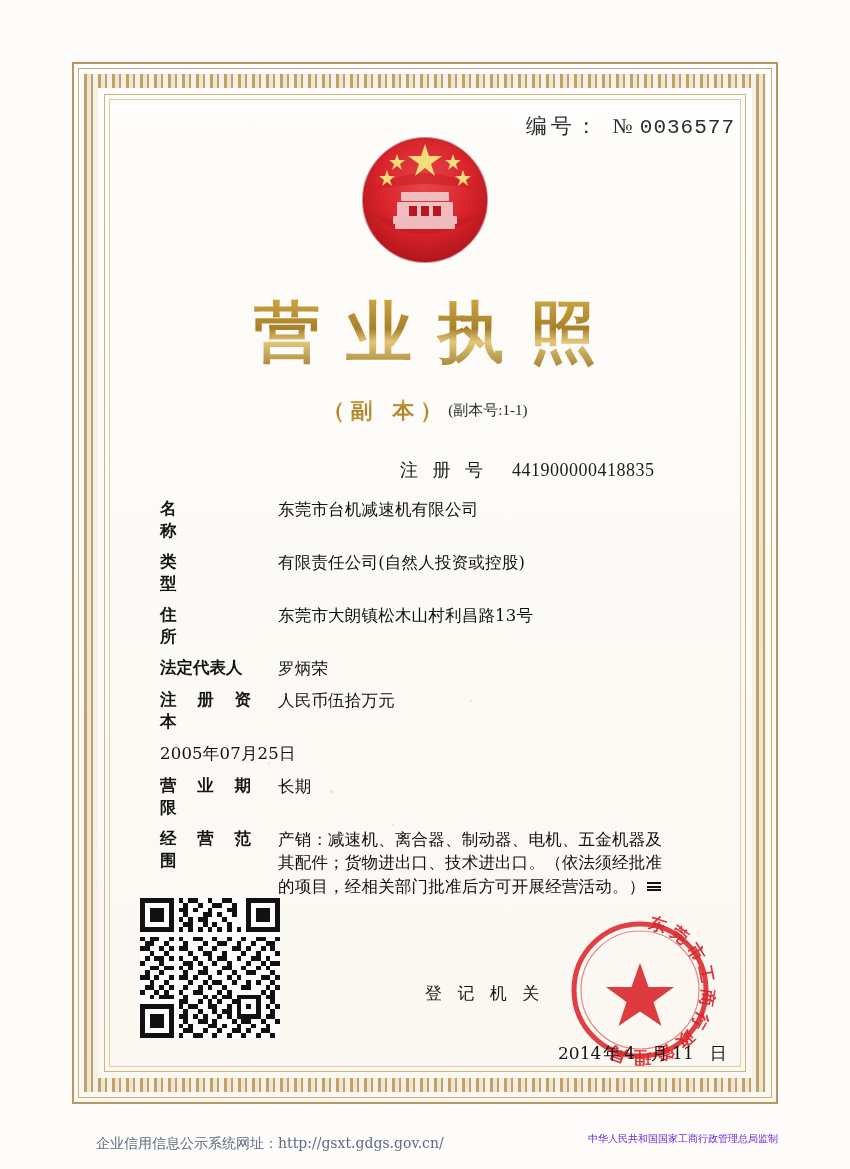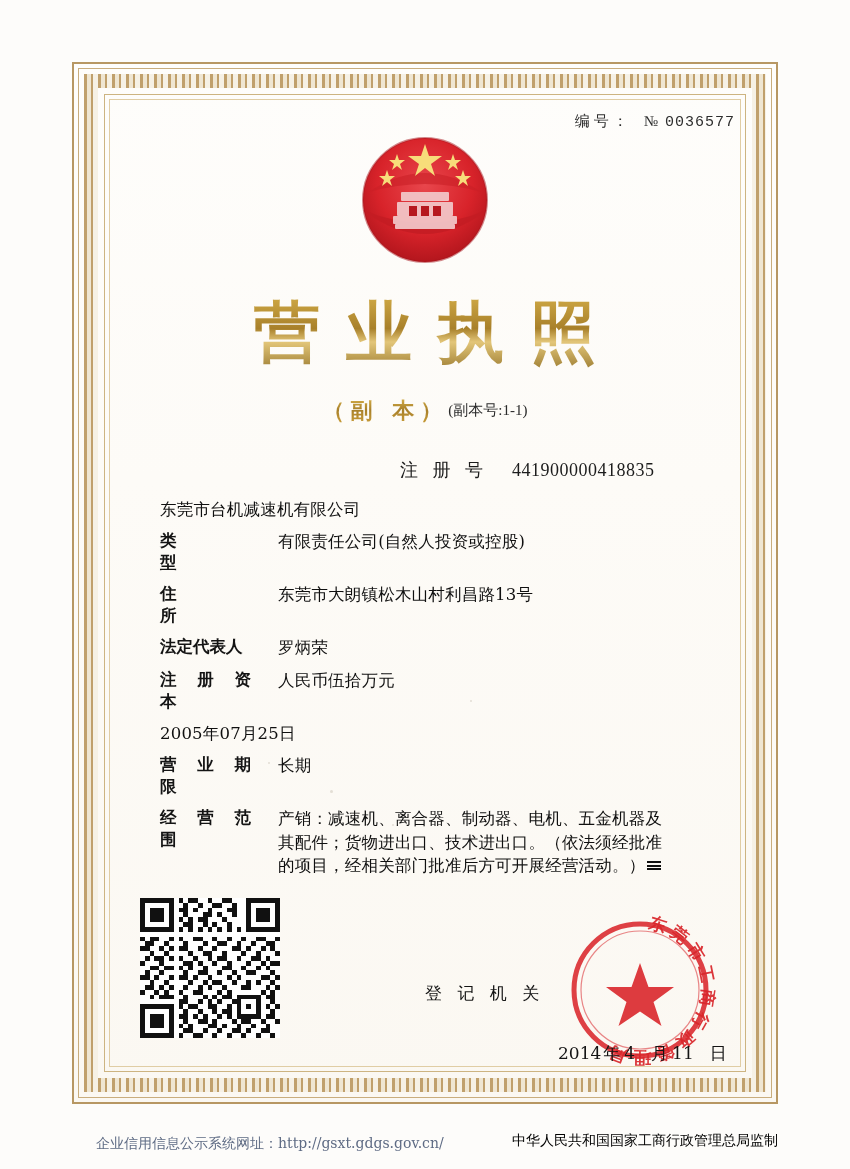--- a/index.html
+++ b/index.html
@@ -66,21 +66,21 @@
     left: 109px; top: 99px;
     width: 632px; height: 968px;
     border: 1px solid #e0cda4;
     box-sizing: border-box;
   }
 
   
   .serial {
     position: absolute;
     right: 115px; top: 112px;
-    font-size: 15px;
+    font-size: 21px;
     color: #2d2d2d;
     letter-spacing: 1px;
     white-space: nowrap;
     font-family: "Liberation Serif", serif;
   }
   .serial .label { letter-spacing: 4px; }
   .serial .no {
     font-family: "Liberation Serif", serif;
     margin-left: 12px;
   }
@@ -230,22 +230,22 @@
     left: 96px; top: 1135px;
     font-size: 14px;
     color: #5e6b84;
     white-space: nowrap;
     font-family: "DejaVu Serif", "Liberation Serif", serif;
     text-align: center;
   }
   .footer-right {
     position: absolute;
     right: 72px; top: 1132px;
-    font-size: 14px;
-    color: #000000;
+    font-size: 10px;
+    color: #6d28d9;
     white-space: nowrap;
     font-family: "DejaVu Serif", "Liberation Serif", serif;
   }
 
   
   .speckle {
     position: absolute;
     background: #cfc8bb;
     border-radius: 50%;
     opacity: .55;
@@ -313,20 +313,21 @@
     <span class="subtitle">（副 本）</span><span class="subtitle-no">(副本号:1-1)</span>
   </div>
 
   <div class="reg-no">
     <span class="k">注 册 号</span><span class="v">441900000418835</span>
   </div>
 
   <div class="fields">
 
     <div class="field">
+      <div class="f-key sp6">名    称</div>
       <div class="f-val">东莞市台机减速机有限公司</div>
     </div>
 
     <div class="field">
       <div class="f-key sp6">类    型</div>
       <div class="f-val">有限责任公司(自然人投资或控股)</div>
     </div>
 
     <div class="field">
       <div class="f-key sp6">住    所</div>

